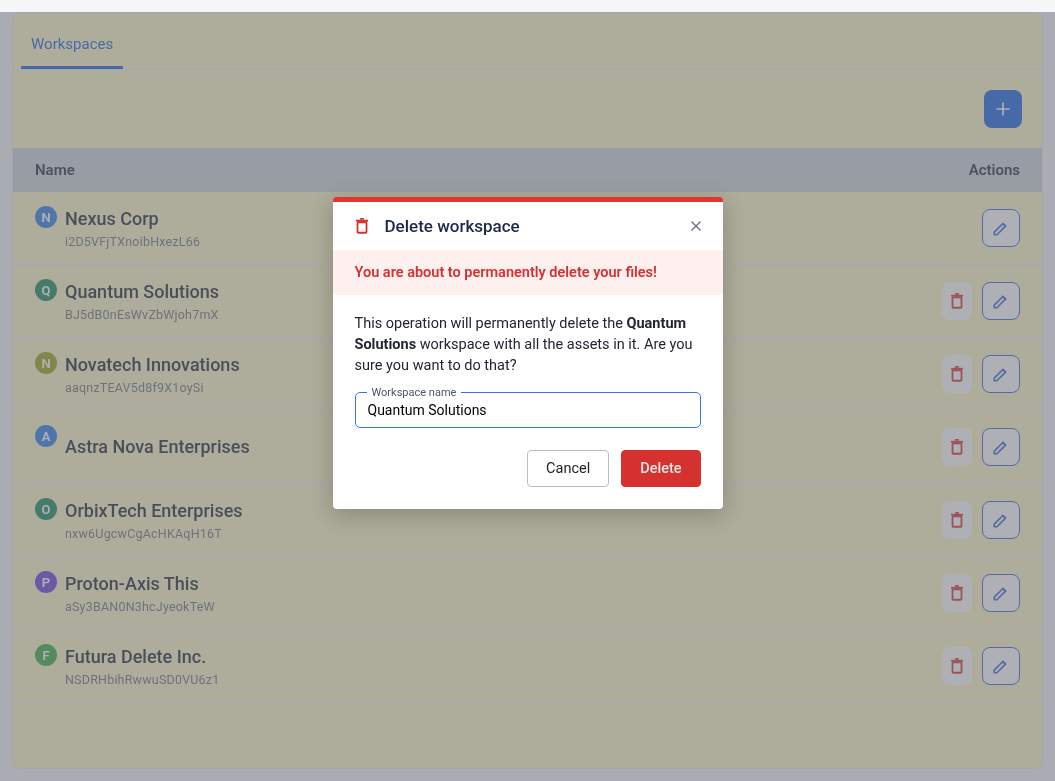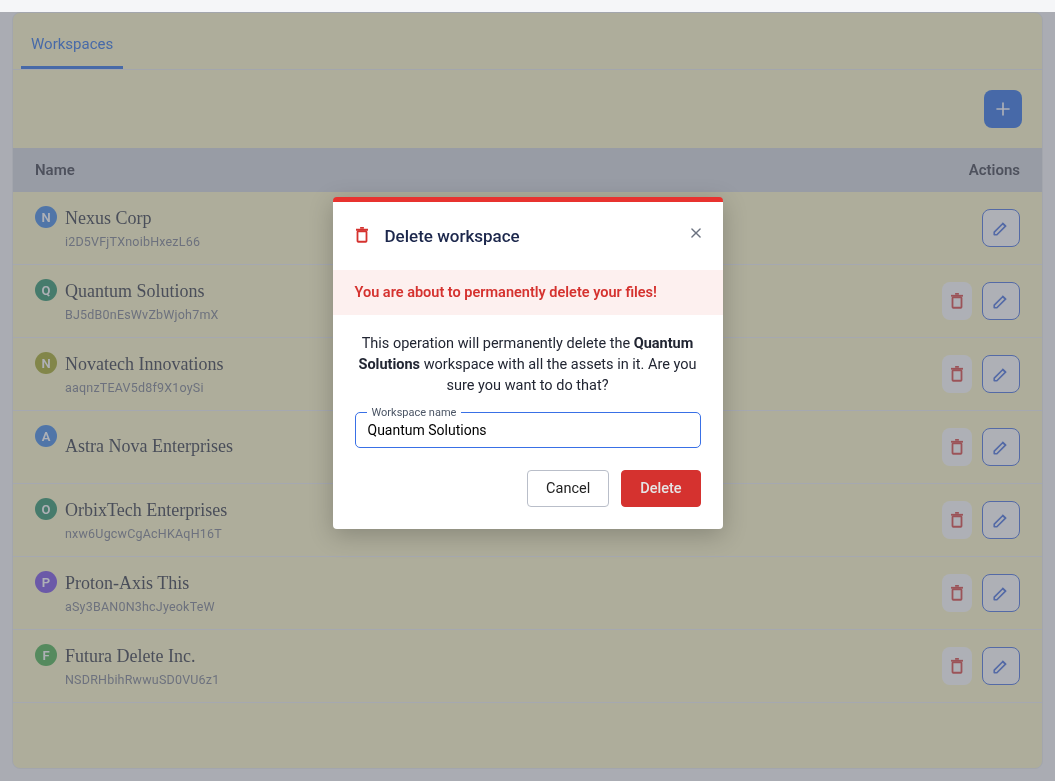--- a/index.html
+++ b/index.html
@@ -84,21 +84,20 @@
   }
   .row-main {
     flex: 1;
     min-width: 0;
   }
   .row-title {
     font-size: 18px;
     font-weight: 500;
     color: #222633;
     line-height: 1.3;
-    font-family: Liberation Serif, serif;
   }
   .row-sub {
     font-size: 12.5px;
     color: #6f7483;
     margin-top: 4px;
     letter-spacing: 0.2px;
   }
   .row-actions {
     display: flex;
     align-items: center;
@@ -135,21 +134,22 @@
     border-radius: 4px;
     overflow: hidden;
     display:flex;
     flex-direction:column;
     box-shadow: 0 6px 24px rgba(0,0,0,0.22);
     height: fit-content;
     margin-top: 185px;
   }
   .modal-header {
     display: flex;
-    padding: 24px 20px;
+    align-items: center;
+    padding: 14px 20px;
     gap: 14px;
     font-size: 17px;
     font-weight: 500;
   }
   .modal-header .close {
     margin-left: auto;
     cursor: pointer;
     color: #6b7280;
     font-size: 16px;
   }
@@ -162,21 +162,21 @@
     font-weight: 600;
     font-size: 14.5px;
     padding: 14px 22px;
   }
   .modal-body {
     padding: 18px 22px 2px 22px;
     font-size: 14.5px;
     line-height: 1.45;
     color: #222633;
   }
-  .modal-body p { margin: 0 0 16px 0; text-align: center; }
+  .modal-body p { margin: 0 0 16px 0; }
   .field-wrap {
     position: relative;
     margin-top: 10px;
     margin-bottom: 8px;
   }
   .field-label {
     position: absolute;
     top: -7px;
     left: 12px;
     background: #fff;

